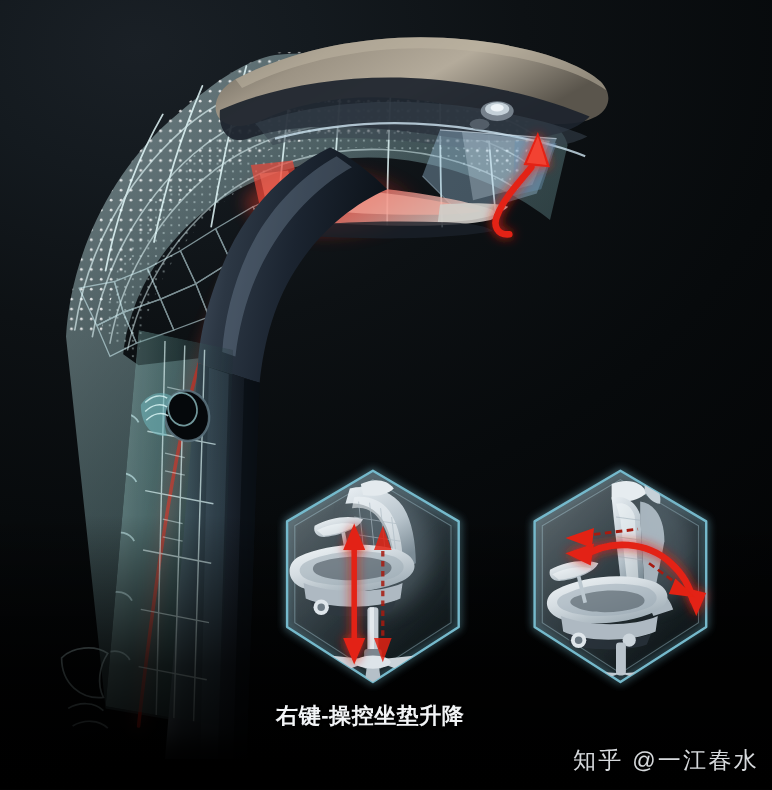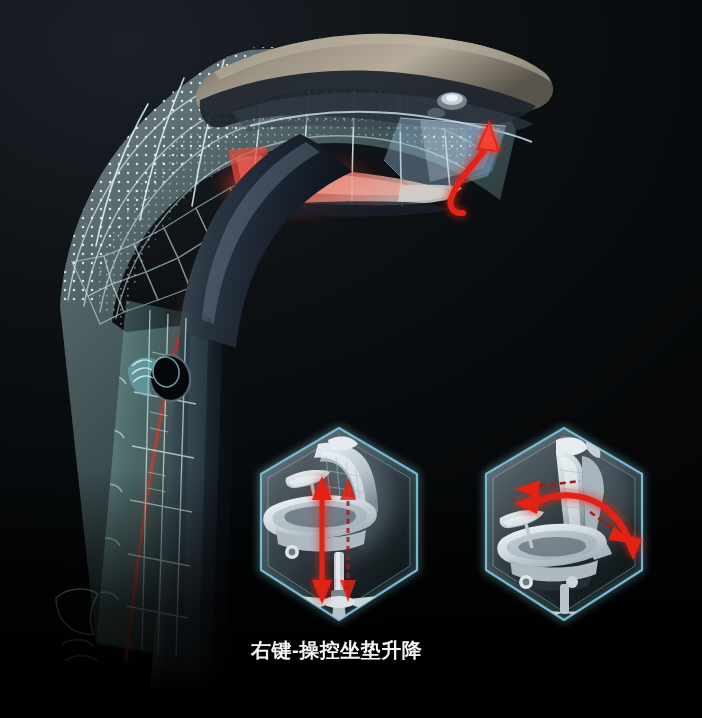--- a/index.html
+++ b/index.html
@@ -516,14 +516,15 @@
       <g>
         <line x1="590" y1="512" x2="620" y2="534" stroke="#a81a0f" stroke-width="2.4" stroke-dasharray="6 4"></line>
         <path d="M632,543 L614,526 L608,540 Z" fill="#e32213"></path>
       </g>
     </svg>
   </div>
 
   <div id="caption-left" class="caption">右键-操控坐垫升降</div>
 
 
+  <div id="watermark">知乎 @一江春水</div>
 
 </div>
 
 </body></html>

